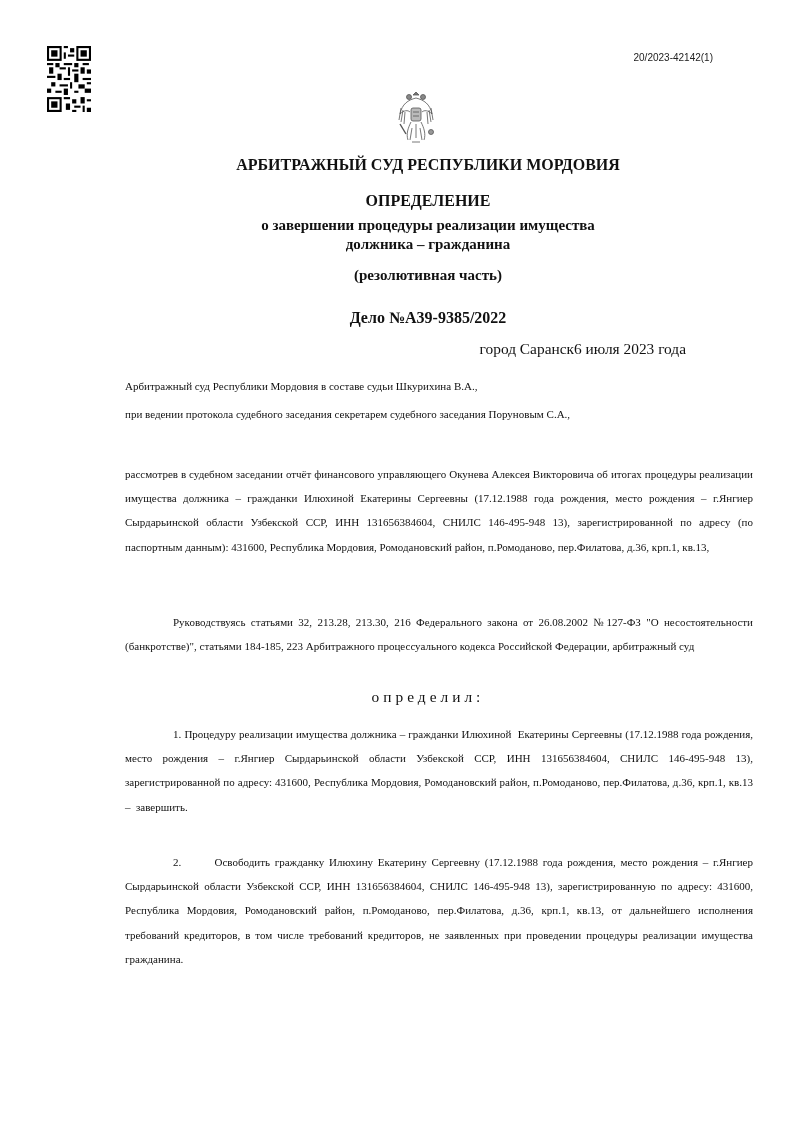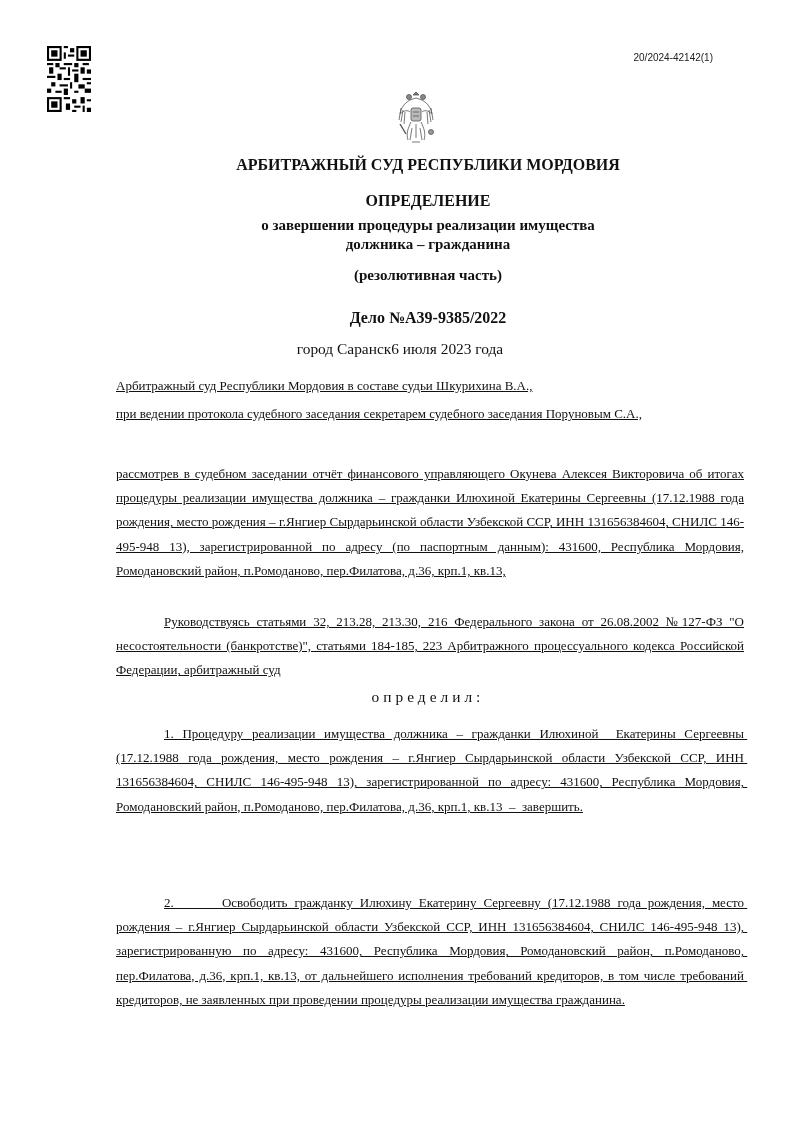--- a/index.html
+++ b/index.html
@@ -45,52 +45,51 @@
       font-weight: bold;
     }
     .court-name { top: 156px; font-size: 16px; width: 856px; }
     .doc-type { top: 192px; font-size: 16px; width: 856px; }
     .subtitle { top: 216px; font-size: 15px; line-height: 19px; width: 856px; }
     .resolution { top: 267px; font-size: 15px; width: 856px; }
     .case { top: 309px; font-size: 16px; width: 856px; }
 
     .body-text {
       position: absolute;
-      left: 116px;
+      left: 125px;
       width: 628px;
-      font-size: 13px;
+      font-size: 11px;
       line-height: 24.2px;
       text-align: justify;
-      text-decoration: underline;
     }
     .place-date {
       position: absolute;
       left: 114px;
       top: 340px;
       width: 572px;
       font-size: 15.4px;
       display: flex;
-      justify-content: center;
+      justify-content: flex-end;
     }
     .indent { text-indent: 48px; }
     .decided {
       position: absolute;
       left: 0;
       width: 856px;
       top: 688px;
       text-align: center;
       font-size: 15.4px;
       letter-spacing: 4px;
     }
     .p-court { top: 374px; }
     .p-protocol { top: 402px; }
     .p-considered { top: 462px; }
     .p-guided { top: 610px; }
     .p-item1 { top: 722px; }
-    .p-item2 { top: 850px; margin-top: 41px; }
+    .p-item2 { top: 850px; }
   </style>
 </head>
 <body>
 
 <svg class="qr" viewBox="0 0 21 31" preserveAspectRatio="none">
   <rect x="0" y="0" width="21" height="31" fill="#fff"></rect>
   <rect x="0" y="0" width="7" height="7" fill="#000"></rect>
     <rect x="1" y="1" width="5" height="5" fill="#fff"></rect>
     <rect x="2" y="2" width="3" height="3" fill="#000"></rect>
   <rect x="14" y="0" width="7" height="7" fill="#000"></rect>
@@ -135,21 +134,21 @@
       <rect x="16" y="24" width="2" height="3"></rect>
       <rect x="19" y="25" width="2" height="1"></rect>
     <rect x="9" y="27" width="2" height="3"></rect>
       <rect x="13" y="28" width="3" height="1"></rect>
       <rect x="17" y="28" width="1" height="3"></rect>
       <rect x="19" y="29" width="2" height="2"></rect>
       <rect x="12" y="30" width="2" height="1"></rect>
   </g>
 </svg>
 
-<div class="doc-number">20/2024-42142(1)</div>
+<div class="doc-number">20/2023-42142(1)</div>
 
 <svg class="emblem" viewBox="0 0 36 62">
   <g fill="none" stroke="#555" stroke-width="0.8">
     <path d="M18 4 l-3 3 h6 z" fill="#777"></path>
     <circle cx="11" cy="9" r="2.5" fill="#888"></circle>
     <circle cx="25" cy="9" r="2.5" fill="#888"></circle>
     <path d="M18 10 C10 12 4 16 2 26 C6 22 10 22 12 24"></path>
     <path d="M18 10 C26 12 32 16 34 26 C30 22 26 22 24 24"></path>
     <path d="M3 20 L1 32 M5 22 L3 34 M7 24 L6 36"></path>
     <path d="M33 20 L35 32 M31 22 L33 34 M29 24 L30 36"></path>

